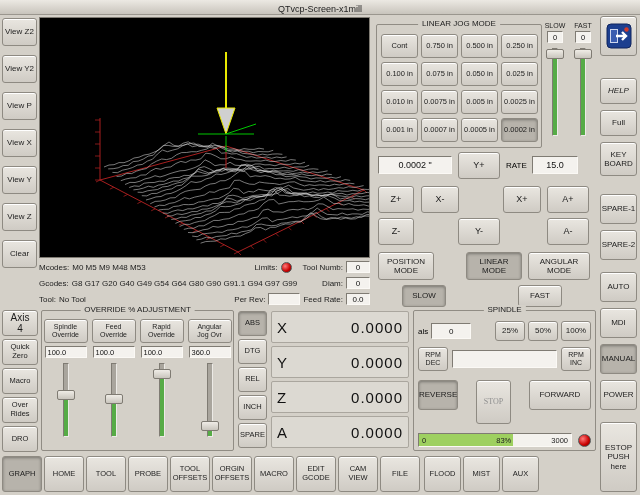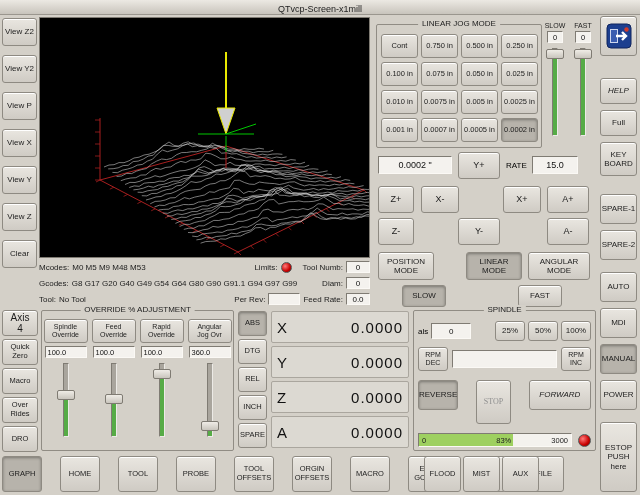--- a/index.html
+++ b/index.html
@@ -44,21 +44,21 @@
   .ovr-col .btn{width:44px;height:24px;font-size:7px;}
   .ovr-col .sunken{width:42px;height:12px;font-size:7.5px;justify-content:flex-start;padding:0 2px;}
   .ovr-col .vslider{width:18px;height:78px;}
   .tabcol{display:flex;flex-direction:column;gap:3px;}
   .tabcol .btn{height:25px;font-size:7.5px;}
   .drorows{display:flex;flex-direction:column;gap:3px;}
   .dro-row{display:flex;align-items:center;height:32px;background:#dcd9d2;
     border:1px solid #aaa69e;border-radius:2px;padding:0 5px;box-sizing:border-box;}
   .dro-letter{font-size:15px;color:#111;width:22px;}
   .dro-value{font-size:15px;color:#111;margin-left:auto;letter-spacing:1px;}
-  .navrow{display:flex;gap:18px;}
+  .navrow{display:flex;gap:2px;}
   .navrow .btn{width:40px;height:36px;font-size:7.5px;}
   .auxrow{display:flex;gap:2px;}
   .auxrow .btn{height:36px;font-size:7.5px;}
   .rightbtn{position:absolute;left:600px;width:37px;}
   .jsl{display:flex;flex-direction:column;align-items:center;}
   .jsl .jsl-label{font-size:7px;color:#222;}
   .jsl .sunken{width:16px;height:12px;font-size:7.5px;margin-top:2px;}
   .jsl .vslider{width:18px;height:92px;margin-top:3px;}
   .bar{position:relative;height:14px;overflow:hidden;}
   .bar .barfill{position:absolute;left:0;top:0;bottom:0;background:var(--bar-green,#9ed060);}
@@ -335,21 +335,21 @@
     <div style="display:flex;align-items:center;gap:4px;margin-top:6px;">
       <button class="btn" style="width:30px;height:24px;font-size:7px;">RPM
 DEC</button>
       <div class="sunken" style="flex:1;height:18px;"></div>
       <button class="btn" style="width:30px;height:24px;font-size:7px;">RPM
 INC</button>
     </div>
     <div style="display:flex;gap:18px;margin-top:9px;">
       <button class="btn active" style="width:50px;height:30px;">REVERSE</button>
       <button class="btn disabled" style="width:44px;height:44px;font-family:Liberation Serif, serif;">STOP</button>
-      <button class="btn" style="width:80px;height:30px;font-style:italic;">FORWARD</button>
+      <button class="btn" style="width:80px;height:30px;">FORWARD</button>
     </div>
     <div style="display:flex;align-items:center;gap:6px;margin-top:9px;">
       <div class="bar sunken" style="flex:1;justify-content:flex-start;">
         <div class="barfill" style="width: 62%;"></div>
         <span class="bartext" style="left:3px;">0</span>
         <span class="bartext" id="barpct" style="left: calc(62% - 2px); transform: translateX(-100%);">83%</span>
         <span class="bartext" style="right:3px;">3000</span>
       </div>
       <span class="led" style="width:11px;height:11px;"></span>
     </div>

